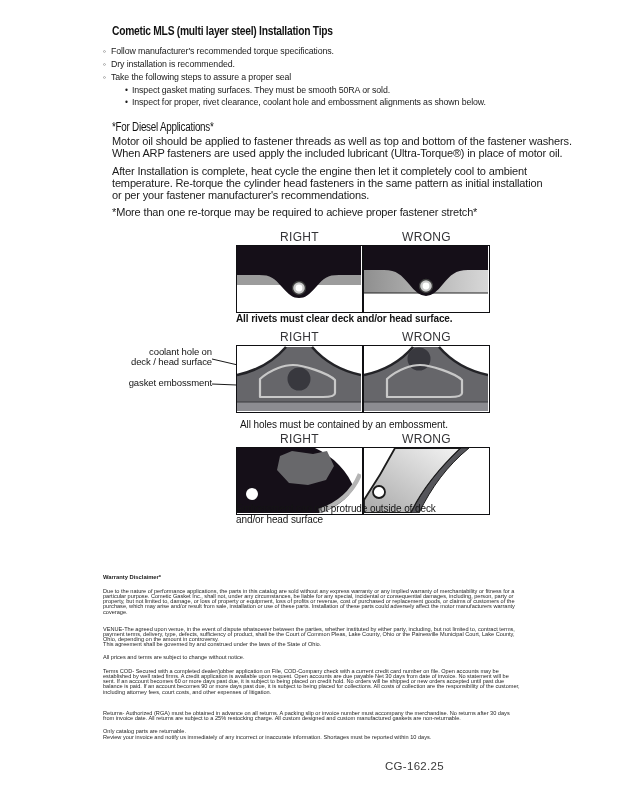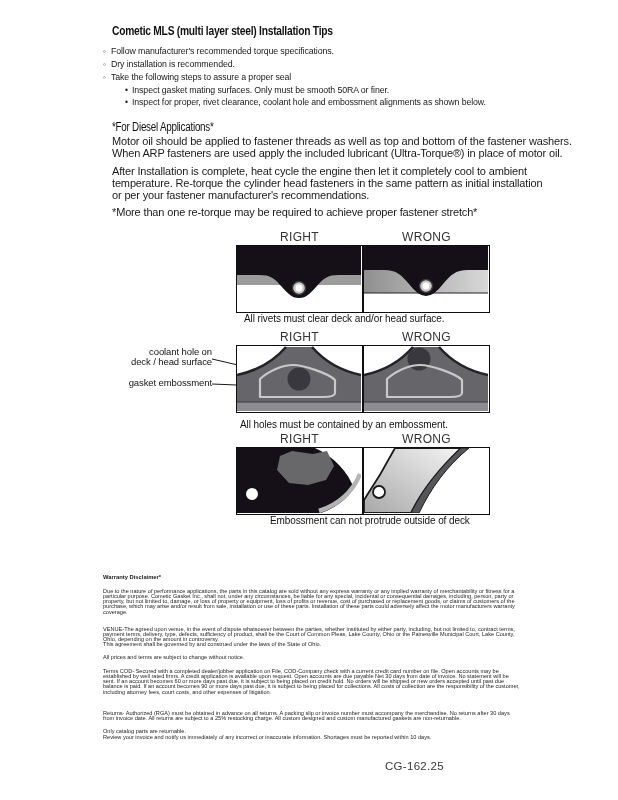--- a/index.html
+++ b/index.html
@@ -36,21 +36,21 @@
 <div id="page">
 
   <div class="abs page-title">
     <span class="squeeze">Cometic MLS (multi layer steel) Installation Tips</span>
   </div>
 
   <div class="abs bullets">
     <div class="bullet-row"><span class="marker">◦</span><span>Follow manufacturer's recommended torque specifications.</span></div>
     <div class="bullet-row"><span class="marker">◦</span><span>Dry installation is recommended.</span></div>
     <div class="bullet-row"><span class="marker">◦</span><span>Take the following steps to assure a proper seal</span></div>
-    <div class="bullet-row sub"><span class="marker">•</span><span>Inspect gasket mating surfaces.  Only must be smooth 50RA or finer.</span></div>
+    <div class="bullet-row sub"><span class="marker">•</span><span>Inspect gasket mating surfaces.  They must be smooth 50RA or sold.</span></div>
     <div class="bullet-row sub"><span class="marker">•</span><span>Inspect for proper, rivet clearance, coolant hole and embossment alignments as shown below.</span></div>
   </div>
 
   <div class="abs section-heading" style="top: 120px; left: 112px;">
     <span class="squeeze">*For Diesel Applications*</span>
   </div>
   <div class="abs body-par" style="top:135px;">
     <div class="body-line">Motor oil should be applied to fastener threads as well as top and bottom of the fastener washers.</div>
     <div class="body-line">When ARP fasteners are used apply the included lubricant (Ultra-Torque®) in place of motor oil.</div>
   </div>
@@ -84,21 +84,21 @@
         </linearGradient>
       </defs>
       <rect width="124" height="65" fill="#ffffff"></rect>
       <rect x="0" y="24" width="124" height="23" fill="url(#deckGrad)"></rect>
       <line x1="0" y1="47" x2="124" y2="47" stroke="#222222" stroke-width="1"></line>
       <path d="M0,0 H124 V24 H104 C91,24 87,29 79,38 Q70,50 62,50 Q54,50 45,38 C37,29 33,24 20,24 H0 Z" fill="#150f18"></path>
       <circle cx="62" cy="40" r="6.5" fill="#c9c9c9" stroke="#3a3a3a" stroke-width="1.4"></circle>
       <circle cx="62" cy="40" r="3.4" fill="#ffffff"></circle>
     </svg>
   </div>
-  <div class="abs caption" style="left:244px;top:314px;">All rivets must clear deck and/or head surface.</div>
+  <div class="abs caption" style="left:236px;top:314px;font-weight:bold;">All rivets must clear deck and/or head surface.</div>
 
   <div class="abs dg-header" style="left:236px;top:331px;">RIGHT</div>
   <div class="abs dg-header" style="left:363px;top:331px;">WRONG</div>
 
   <div class="abs pointer-label" style="left:60px;top:347px;">
     <div>coolant hole on</div>
     <div>deck / head surface</div>
   </div>
   <div class="abs pointer-label" style="left:60px;top:378px;">gasket embossment</div>
 
@@ -151,22 +151,23 @@
           <stop offset="0" stop-color="#a8a8a8"></stop>
             <stop offset="1" stop-color="#f4f4f4"></stop>
         </linearGradient>
       </defs>
       <rect width="124" height="65" fill="#ffffff"></rect>
       <path d="M31,0 H97 C76,20 59,40 47,65 H0 V52 C12,34 22,17 31,0 Z" fill="url(#bandGrad)" stroke="#1b1b1b" stroke-width="1.8"></path>
       <path d="M97,0 C76,20 59,40 47,65 L55,65 C67,40 83,18 105,0 Z" fill="#55555a" stroke="#1b1b1b" stroke-width="1"></path>
       <circle cx="15" cy="44" r="6" fill="#ffffff" stroke="#1b1b1b" stroke-width="1.8"></circle>
     </svg>
   </div>
-  <div class="abs caption" style="left:236px;top:516px;margin-left:34px;">
+  <div class="abs caption" style="left:236px;top:504px;">
     <div>Embossment can not protrude outside of deck</div>
+    <div>and/or head surface</div>
   </div>
 
   <div class="abs disc disc-heading" style="top:575px;">Warranty Disclaimer*</div>
   <div class="abs disc" style="top:589px;">Due to the nature of performance applications, the parts in this catalog are sold without any express warranty or any implied warranty of merchantability or fitness for a particular purpose.  Cometic Gasket Inc., shall not, under any circumstances, be liable for any special, incidental or consequential damages, including, person, party or property, but not limited to, damage, or loss of property or equipment, loss of profits or revenue, cost of purchased or replacement goods, or claims of customers of the purchase, which may arise and/or result from sale, installation or use of these parts.  Installation of these parts could adversely affect the motor manufacturers warranty coverage.</div>
   <div class="abs disc" style="top:627px;">
     <div>VENUE-The agreed upon venue, in the event of dispute whatsoever between the parties, whether instituted by either party, including, but not limited to, contract terms, payment terms, delivery, type, defects, sufficiency of product, shall be the Court of Common Pleas, Lake County, Ohio or the Painesville Municipal Court, Lake County, Ohio, depending on the amount in controversy.</div>
     <div>This agreement shall be governed by and construed under the laws of the State of Ohio.</div>
   </div>
   <div class="abs disc" style="top:655px;">All prices and terms are subject to change without notice.</div>
   <div class="abs disc" style="top:669px;">Terms COD- Secured with a completed dealer/jobber application on File, COD-Company check with a current credit card number on file.  Open accounts may be established by well rated firms.  A credit application is available upon request.  Open accounts are due payable Net 30 days from date of invoice.  No statement will be sent.  If an account becomes 60 or more days past due, it is subject to being placed on credit hold.  No orders will be shipped or new orders accepted until past due balance is paid.  If an account becomes 90 or more days past due, it is subject to being placed for collections.  All costs of collection are the responsibility of the customer, including attorney fees, court costs, and other expenses of litigation.</div>

